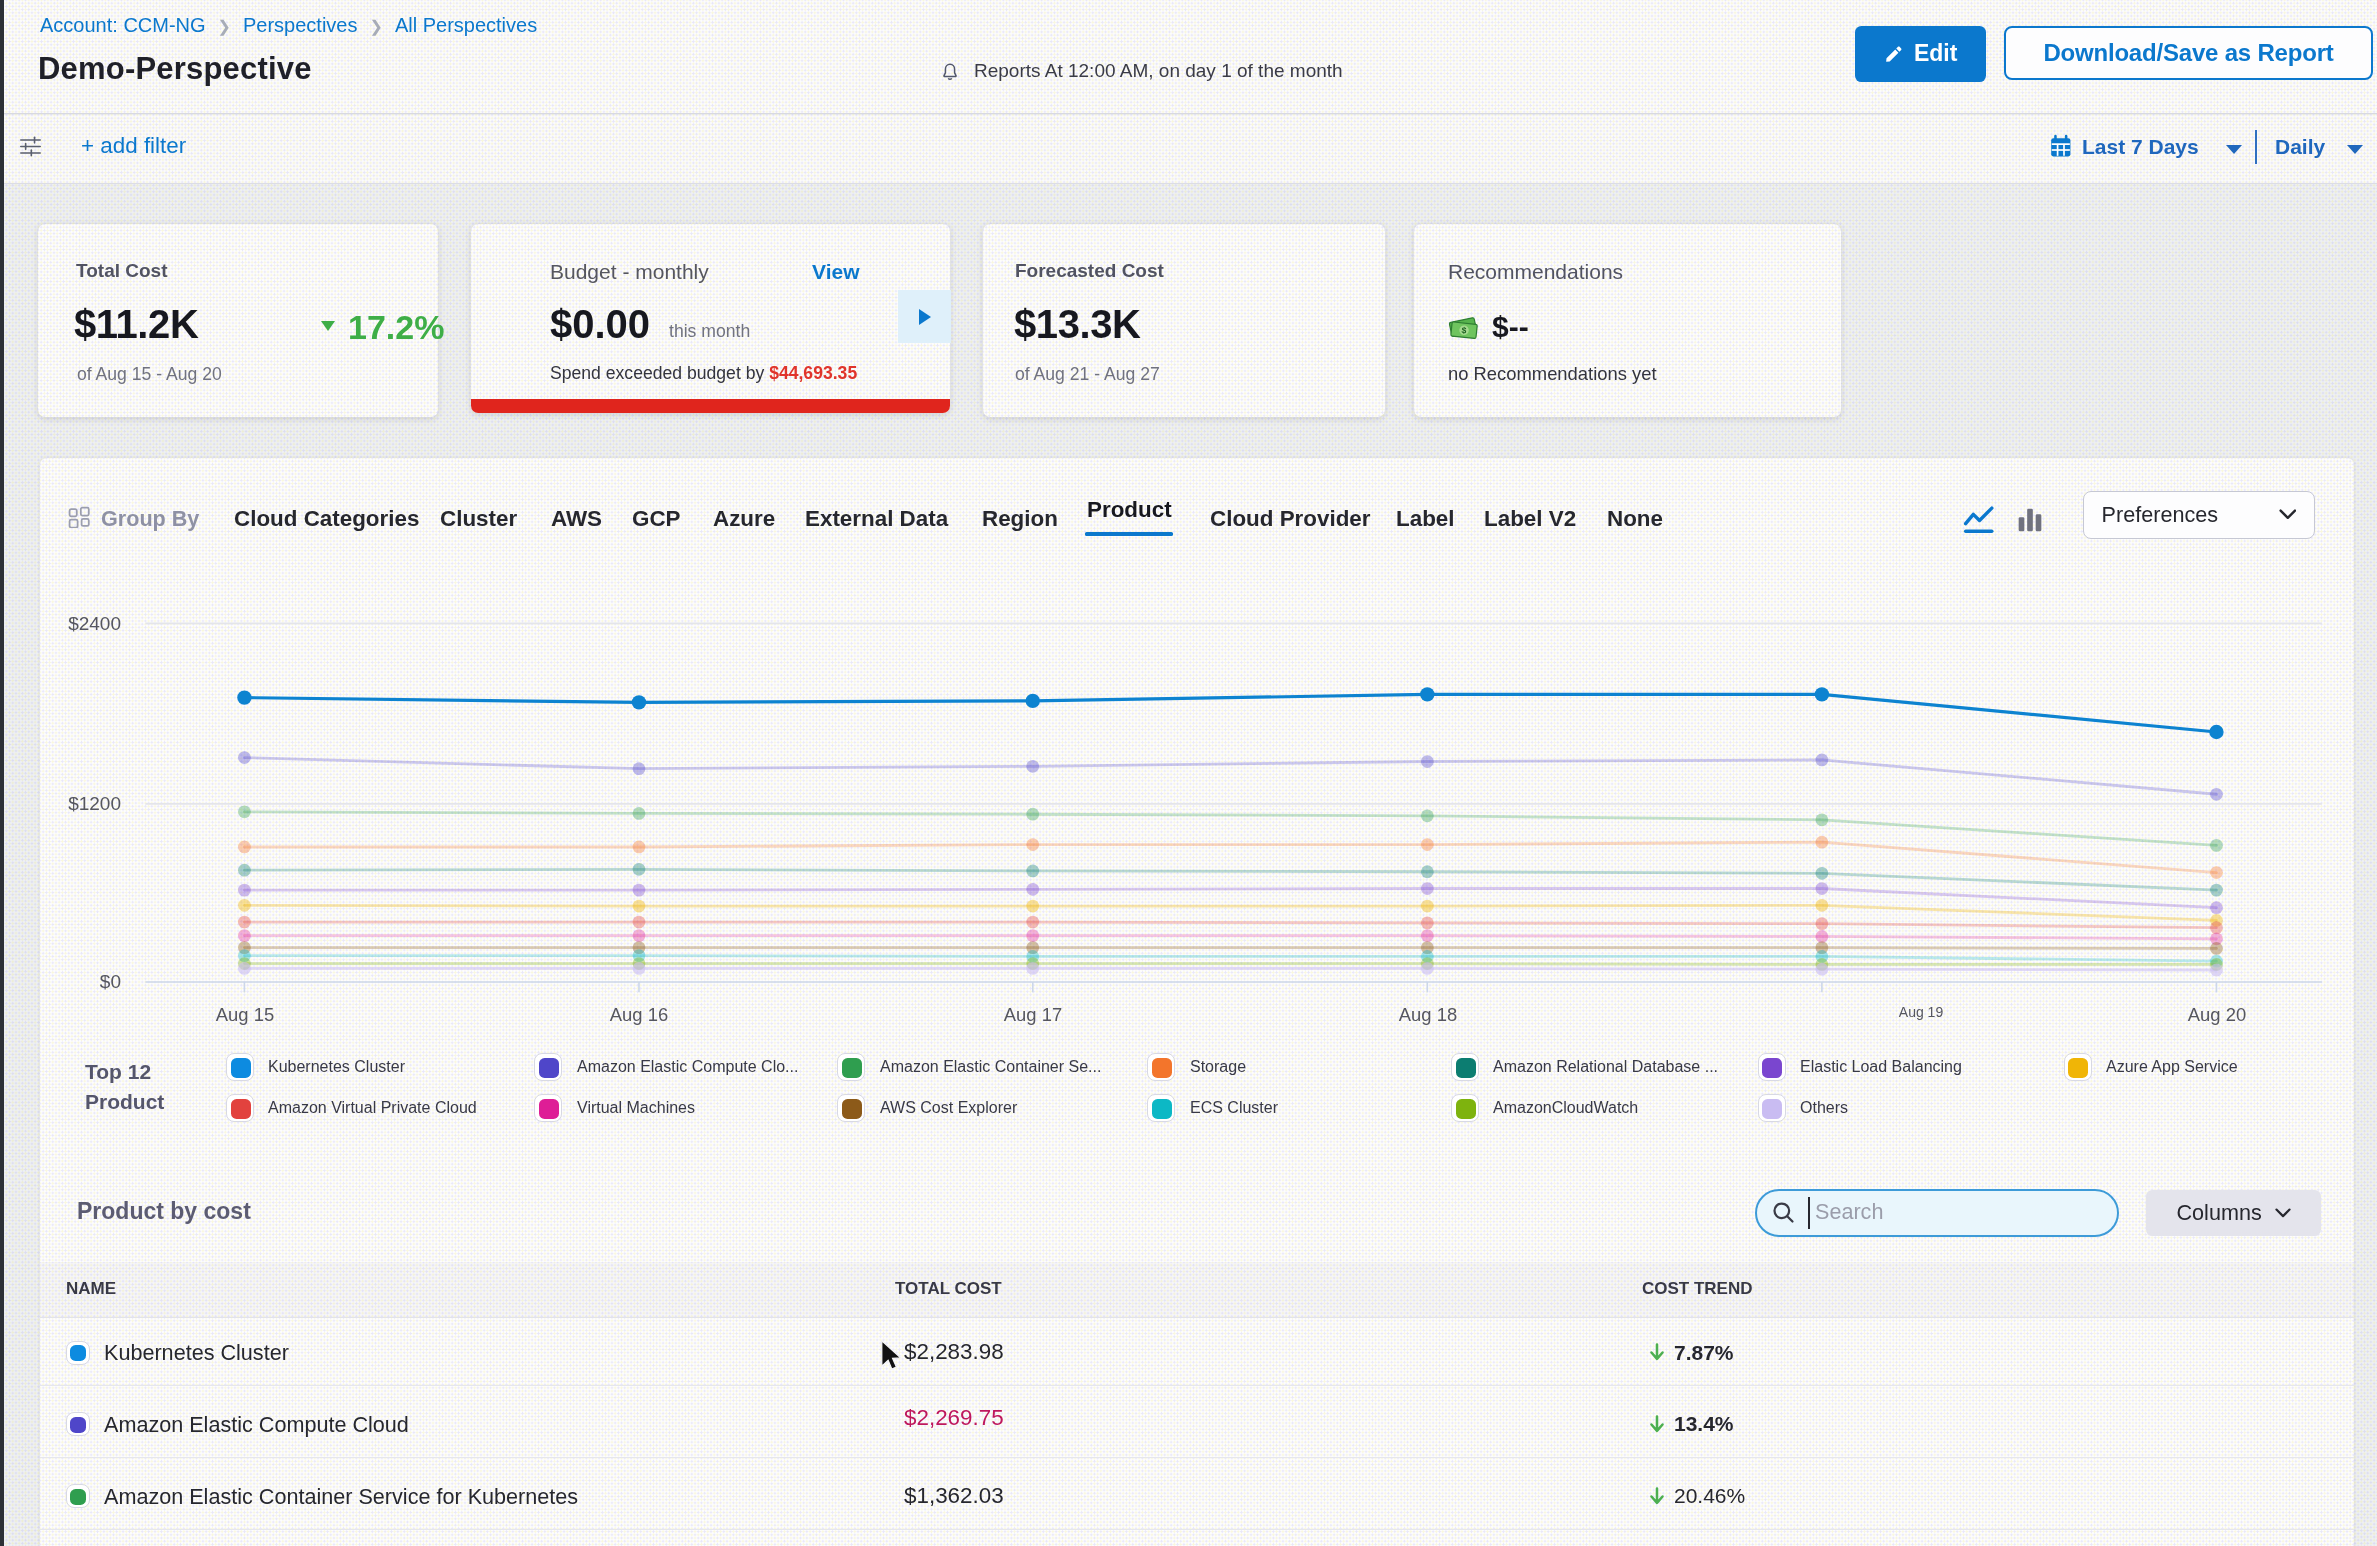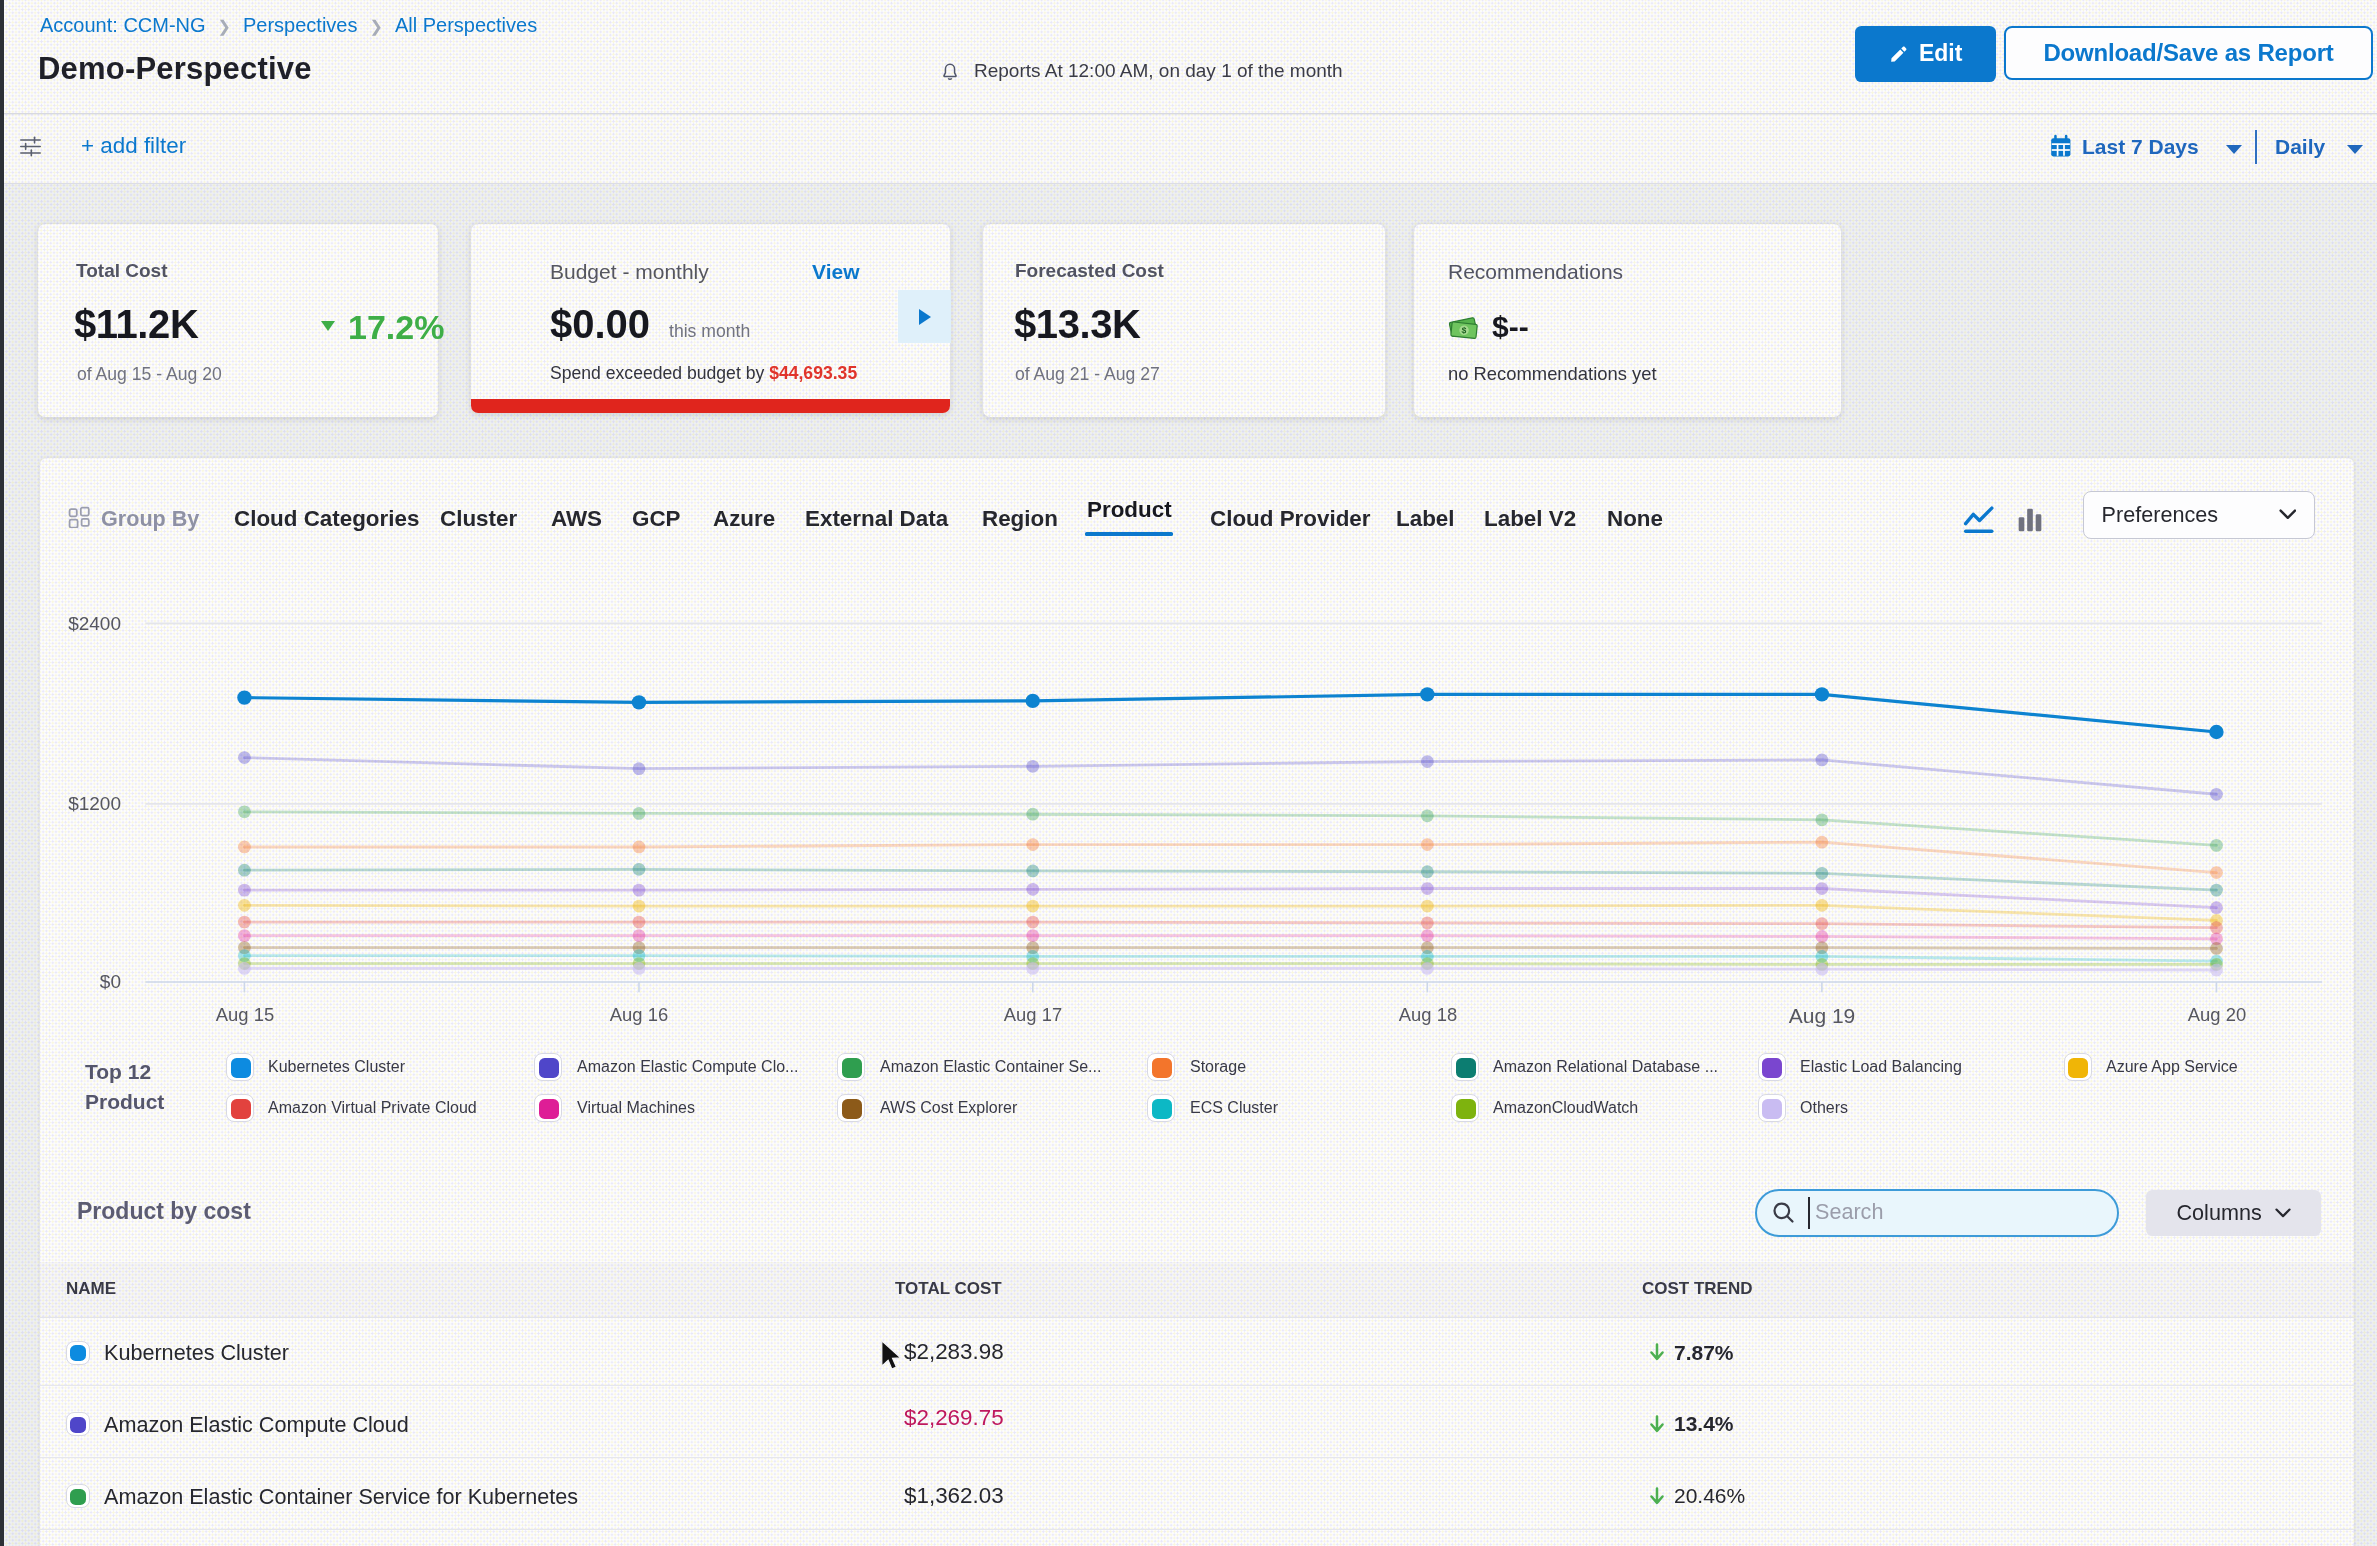--- a/index.html
+++ b/index.html
@@ -18,21 +18,21 @@
 
 <div class="abs dots" style="left:0;top:0;width:100%;height:114px;background-color:#fcfcfd;border-bottom:0.8px solid #d8d9e0"></div>
 <div class="abs" style="left:40px;top:14.4px;font-size:20px;color:#0b78cd">Account: CCM-NG<span style="color:#a7acb8;font-size:16px;margin:0 12px">❯</span>Perspectives<span style="color:#a7acb8;font-size:16px;margin:0 12px">❯</span>All Perspectives</div>
 <div class="abs" style="left:38px;top:51px;font-size:31px;font-weight:bold;color:#1f2028;letter-spacing:0.2px">Demo-Perspective</div>
 <svg class="abs" style="left:940px;top:61px" width="20" height="21.6" viewBox="0 0 24 24">
     <path d="M12 3 C8.7 3 6.5 5.5 6.5 8.8 L6.5 13.2 L4.8 16.6 A0.8 0.8 0 0 0 5.5 17.7 L18.5 17.7 A0.8 0.8 0 0 0 19.2 16.6 L17.5 13.2 L17.5 8.8 C17.5 5.5 15.3 3 12 3 Z" fill="none" stroke="#51576b" stroke-width="1.8"></path>
     <path d="M10 19.8 a2.2 2.2 0 0 0 4 0" fill="none" stroke="#51576b" stroke-width="1.8"></path>
   </svg>
 <div class="abs" style="left:974px;top:60px;font-size:19px;color:#3a3b46">Reports At 12:00 AM, on day 1 of the month</div>
 
-<div class="abs" style="left:1855px;top:25.6px;width:141px;height:56px;background:#0b78cd;border-radius:6.4px;display:flex;align-items:center;justify-content:center">
+<div class="abs" style="left:1855px;top:25.6px;width:131px;height:56px;background:#0b78cd;border-radius:6.4px;display:flex;align-items:center;justify-content:center">
  <svg width="20" height="20" viewBox="0 0 24 24">
       <path d="M3 17.2 L13.5 6.7 L17.3 10.5 L6.8 21 L2.6 21.4 Z M14.7 5.5 L16.8 3.4 C17.3 2.9 18.2 2.9 18.7 3.4 L20.6 5.3 C21.1 5.8 21.1 6.7 20.6 7.2 L18.5 9.3 Z" fill="#fff"></path>
     </svg>
  <span style="color:#fff;font-size:23px;font-weight:bold;margin-left:10.4px">Edit</span>
 </div>
 
 <div class="abs" style="left:2004px;top:26px;width:369px;height:54px;background:#fdfdfe;border:2px solid #0b78cd;border-radius:8px;display:flex;align-items:center;justify-content:center">
  <span style="color:#0b78cd;font-size:24px;font-weight:bold;letter-spacing:-0.2px">Download/Save as Report</span>
 </div>
 
@@ -248,21 +248,21 @@
 <circle cx="800" cy="1212" r="8" fill="#c9bcf2" fill-opacity="0.6"></circle>
 <circle cx="1293" cy="1212" r="8" fill="#c9bcf2" fill-opacity="0.6"></circle>
 <circle cx="1787" cy="1212" r="8" fill="#c9bcf2" fill-opacity="0.6"></circle>
 <circle cx="2281" cy="1213" r="8" fill="#c9bcf2" fill-opacity="0.6"></circle>
 <circle cx="2775" cy="1214" r="8" fill="#c9bcf2" fill-opacity="0.6"></circle>
 </svg>
 <div class="abs" style="left:189px;top:1004px;width:112px;text-align:center;font-size:18.4px;color:#55565f">Aug 15</div>
 <div class="abs" style="left:583px;top:1004px;width:112px;text-align:center;font-size:18.4px;color:#55565f">Aug 16</div>
 <div class="abs" style="left:977px;top:1004px;width:112px;text-align:center;font-size:18.4px;color:#55565f">Aug 17</div>
 <div class="abs" style="left:1372px;top:1004px;width:112px;text-align:center;font-size:18.4px;color:#55565f">Aug 18</div>
-<div class="abs" style="left:1766px;top:1004px;width:112px;text-align:center;font-size:21px;color:#55565f">Aug 19</div>
+<div class="abs" style="left:1865px;top:1004px;width:112px;text-align:center;font-size:14px;color:#55565f">Aug 19</div>
 <div class="abs" style="left:2161px;top:1004px;width:112px;text-align:center;font-size:18.4px;color:#55565f">Aug 20</div>
 <div style="position:absolute;left:85px;top:1060px;font-size:21px;font-weight:bold;color:#55566b">Top 12</div>
 <div style="position:absolute;left:85px;top:1090px;font-size:21px;font-weight:bold;color:#55566b">Product</div>
 <div style="position:absolute;left:226px;top:1053px;width:28px;height:28px;border:1.6px solid #d8d9e3;border-radius:8px;background:#fff"></div>
 <div style="position:absolute;left:231px;top:1058px;width:20px;height:20px;border-radius:5.6px;background:#0d8be0"></div>
 <div style="position:absolute;left:268px;top:1058px;font-size:16px;color:#383946">Kubernetes Cluster</div>
 <div style="position:absolute;left:534px;top:1053px;width:28px;height:28px;border:1.6px solid #d8d9e3;border-radius:8px;background:#fff"></div>
 <div style="position:absolute;left:539px;top:1058px;width:20px;height:20px;border-radius:5.6px;background:#4f46c9"></div>
 <div style="position:absolute;left:577px;top:1058px;font-size:16px;color:#383946">Amazon Elastic Compute Clo...</div>
 <div style="position:absolute;left:837px;top:1053px;width:28px;height:28px;border:1.6px solid #d8d9e3;border-radius:8px;background:#fff"></div>

